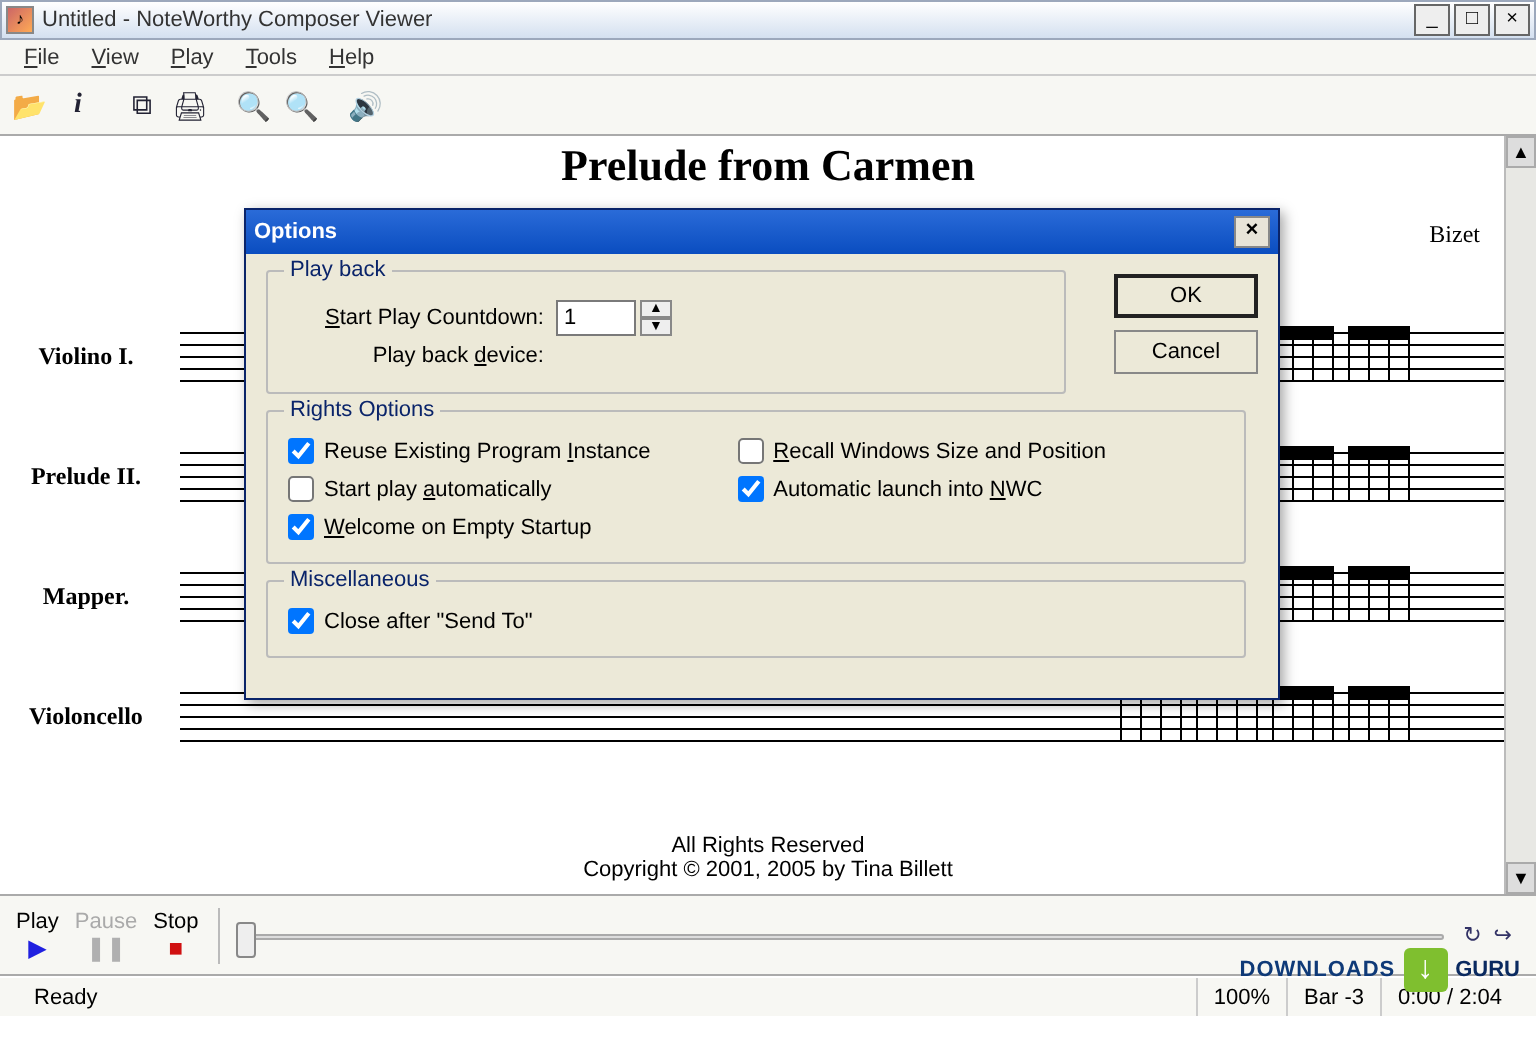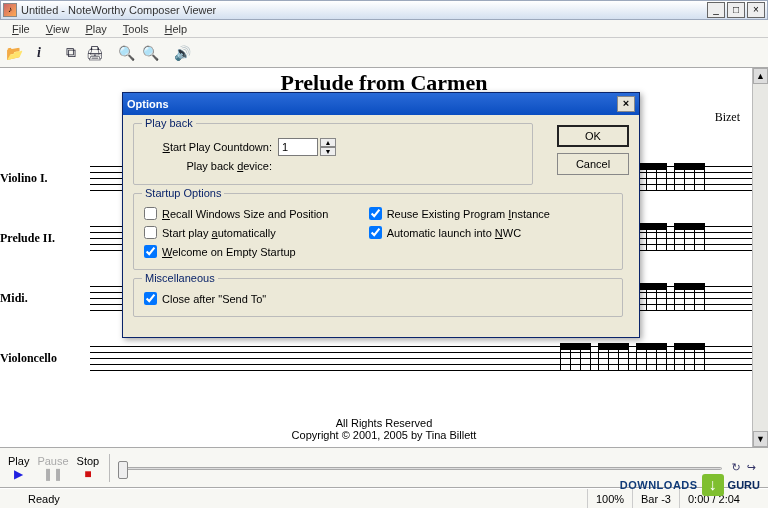--- a/index.html
+++ b/index.html
@@ -20,21 +20,21 @@
 .toolbar { height: 30px; background: #f7f7f3; display: flex; align-items: center; padding: 0 4px; gap: 2px; border-bottom:1px solid #aaa;}
 .toolbar .tb { width: 22px; height: 22px; border: 1px solid transparent; display: flex; align-items: center; justify-content: center; cursor: pointer; font-size: 14px; color:#223; }
 .toolbar .sep { width:6px; }
 
 
 .score-area { position: relative; height: 380px; background: #fff; overflow: hidden; border-bottom:1px solid #aaa; }
 .score-title { text-align: center; font-family: "Times New Roman", serif; font-size: 22px; font-weight: bold; padding-top: 2px; }
 .score-composer { position: absolute; right: 28px; top: 42px; font-family: "Times New Roman", serif; font-size: 12px; }
 .staves { position: absolute; left: 0; right: 10px; top: 80px; }
 .staff-row { display: flex; align-items: center; height: 60px; }
-.instr-label { width: 90px; text-align: left; padding-right: 4px; font-family: "Times New Roman", serif; font-size: 12px; font-weight: bold; }
+.instr-label { width: 90px; text-align: center; padding-right: 4px; font-family: "Times New Roman", serif; font-size: 12px; font-weight: bold; }
 .staff { flex: 1; height: 40px; position: relative; }
 .staff .line { position: absolute; left: 0; right: 0; height: 1px; background: #000; }
 .staff .notes { position:absolute; left:470px; right:0; top:0; bottom:0; }
 .beam { position:absolute; top:5px; height:28px; }
 .beam .stem { position:absolute; width:1px; background:#000; top:0; bottom:0; }
 .beam .bar { position:absolute; height:3px; background:#000; left:0; right:0; }
 .score-footer { position: absolute; bottom: 6px; left: 0; right: 0; text-align: center; font-family: "Times New Roman", serif; font-size: 11px; }
 .vscroll { position:absolute; right:0; top:0; bottom:0; width:16px; background:#e8e8e4; border-left:1px solid #bbb; }
 .vscroll .arr { height:16px; background:#ddd; border:1px solid #aaa; font-size:9px; text-align:center; line-height:14px; cursor:pointer; }
 
@@ -45,26 +45,26 @@
 .transport .play-icon { color:#2020e0; }
 .transport .pause-icon { color:#b0b0b0; }
 .transport .stop-icon { color:#d01010; }
 .transport .sep2 { width:1px; height:28px; background:#bbb; margin:0 4px; }
 .slider { flex:1; height:14px; position:relative; cursor:pointer; }
 .slider .track { position:absolute; left:0; right:0; top:6px; height:3px; background:#ddd; border:1px solid #aaa; border-radius:2px; }
 .slider .thumb { position:absolute; left:0; top:0; width:10px; height:18px; background:#eee; border:1px solid #888; border-radius:2px; }
 .transport .right-icons { display:flex; gap:6px; font-size:16px; color:#336; padding:0 6px; }
 
 
-.statusbar { height: 20px; background: #f7f7f3; display: flex; align-items: flex-end; padding: 0 20px; border-top:1px solid #fff; }
+.statusbar { height: 20px; background: #f7f7f3; display: flex; align-items: flex-end; padding: 0 9px; border-top:1px solid #fff; }
 .statusbar .cell { padding: 0 8px; border-left:1px solid #ccc; height:100%; display:flex; align-items:center; }
 .statusbar .cell:first-child { flex:1; border-left:none; }
 
 
-.dialog { position: absolute; left: 122px; top: 92px; width: 518px; background: #ece9d8; border: 1px solid #0a246a; box-shadow: 2px 2px 6px rgba(0,0,0,.35); }
+.dialog { position: absolute; left: 122px; top: 104px; width: 518px; background: #ece9d8; border: 1px solid #0a246a; box-shadow: 2px 2px 6px rgba(0,0,0,.35); }
 .dlg-title { height: 22px; background: linear-gradient(#2a6bd8,#0a4dc0); color: #fff; display: flex; align-items: center; padding: 0 4px; font-weight: bold; }
 .dlg-title .txt { flex:1; }
 .dlg-title .close { width:18px; height:16px; background:#e8e4d8; color:#000; border:1px solid #888; text-align:center; line-height:13px; font-size:11px; cursor:pointer; }
 .dlg-body { padding: 8px 10px 12px 10px; position:relative; }
 .groupbox { border: 1px solid #bbb; border-radius:2px; padding: 10px 10px 8px 10px; margin-bottom: 8px; position:relative; }
 .groupbox .legend { position:absolute; top:-7px; left:8px; background:#ece9d8; padding:0 3px; color:#0a246a; }
 .fld-row { display:flex; align-items:center; margin:4px 0; gap:6px; }
 .fld-label { width:128px; text-align:right; }
 .spin { display:flex; align-items:center; }
 .spin input { width:40px; height:18px; border:1px solid #7a7a7a; padding:0 3px; background:#fff; }
@@ -202,21 +202,21 @@
               <div class="stem" style="left: 10px;"></div>
               <div class="stem" style="left: 20px;"></div>
               <div class="stem" style="left: 30px;"></div>
               <div class="bar" style="top: 0px;"></div>
               <div class="bar" style="top: 4px;"></div>
             </div>
           </div>
         </div>
       </div>
       <div class="staff-row">
-        <div class="instr-label">Midi.</div>
+        <div class="instr-label">Mapper.</div>
         <div class="staff">
           <div class="line" style="top: 8px;"></div>
           <div class="line" style="top: 14px;"></div>
           <div class="line" style="top: 20px;"></div>
           <div class="line" style="top: 26px;"></div>
           <div class="line" style="top: 32px;"></div>
           <div class="notes">
             <div class="beam" style="left: 0px; width: 30px;">
               <div class="stem" style="left: 0px;"></div>
               <div class="stem" style="left: 10px;"></div>
@@ -352,29 +352,29 @@
             <button>▼</button>
           </div>
         </div>
       </div>
       <div class="fld-row">
         <div class="fld-label">Play back <span style="text-decoration:underline">d</span>evice:</div>
       </div>
     </div>
 
     <div class="groupbox" style="width:490px">
-      <div class="legend">Startup Options</div>
+      <div class="legend">Rights Options</div>
       <div class="check-grid">
+        <label>
+            <input type="checkbox" id="cb-reuse" checked="" style="">
+            <span>Reuse Existing Program <span style="text-decoration:underline">I</span>nstance</span>
+          </label>
         <label>
             <input type="checkbox" id="cb-recall" style="">
             <span><span style="text-decoration:underline">R</span>ecall Windows Size and Position</span>
-          </label>
-        <label>
-            <input type="checkbox" id="cb-reuse" checked="" style="">
-            <span>Reuse Existing Program <span style="text-decoration:underline">I</span>nstance</span>
           </label>
         <label>
             <input type="checkbox" id="cb-autoplay" style="">
             <span>Start play <span style="text-decoration:underline">a</span>utomatically</span>
           </label>
         <label>
             <input type="checkbox" id="cb-autolaunch" checked="" style="">
             <span>Automatic launch into <span style="text-decoration:underline">N</span>WC</span>
           </label>
         <label>

